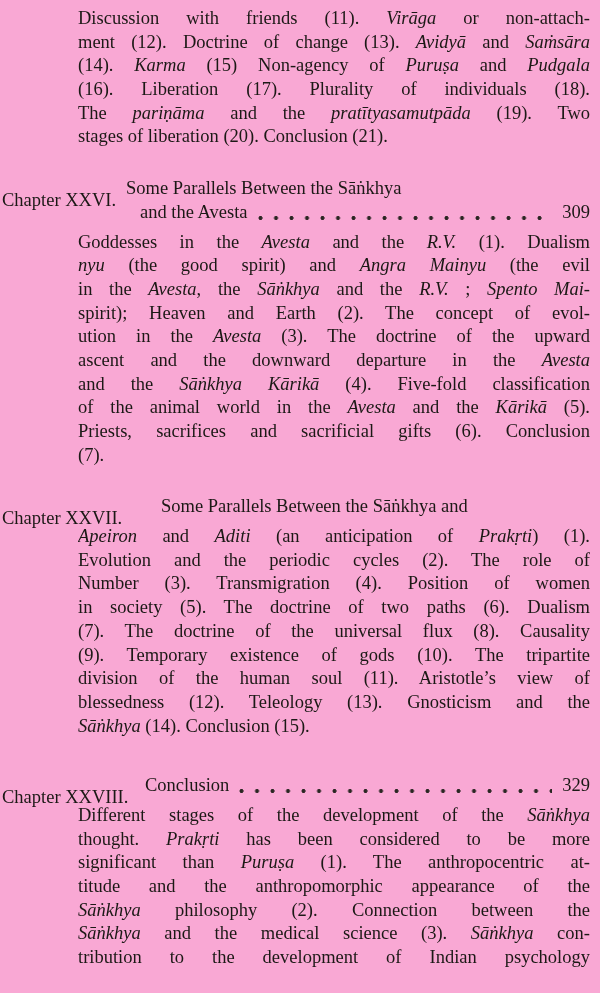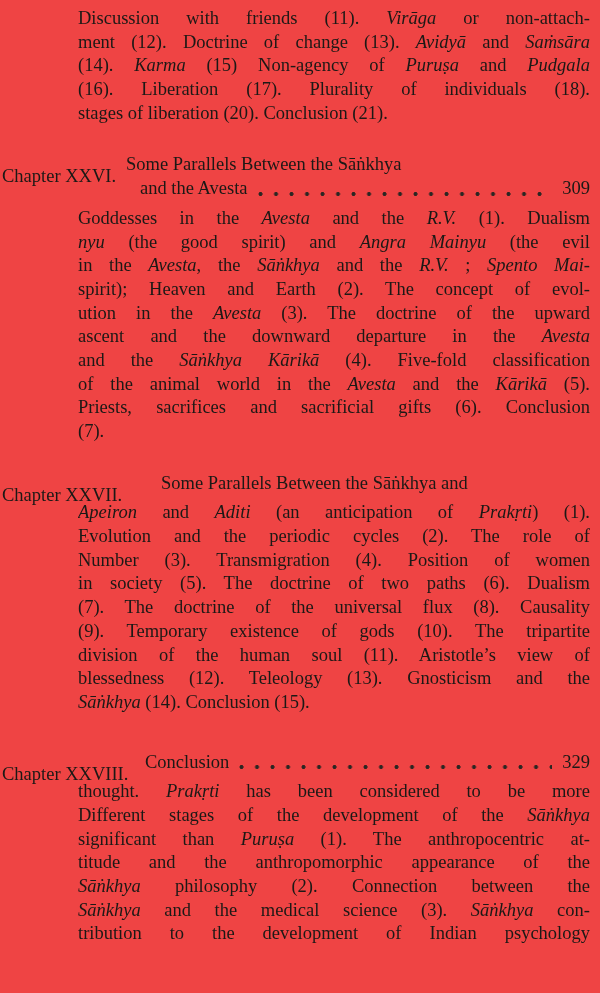--- a/index.html
+++ b/index.html
@@ -1,20 +1,20 @@
 <!DOCTYPE html>
 <html><head>
 <meta charset="utf-8">
 <style>
   html,body{margin:0;padding:0;}
   body{background:#e8e6e0;}
   .page{
     position:relative;
     width:600px;height:993px;
-    background:#ef4444;
+    background:#f9a8d4;
     overflow:hidden;
     box-sizing:border-box;
     padding-top:7px;
     font-family:"Liberation Serif","DejaVu Serif",serif;
     font-size:18.5px;
     line-height:23.7px;
     color:#1c1916;
   }
   
   .desc{margin-left:78px;width:512px;margin-top:6px;}
@@ -53,20 +53,21 @@
 </head>
 <body>
 
 <div class="page">
   <div id="toc-root">
       <div class="desc first-para">
         <div class="line">Discussion with friends (11). <i>Virāga</i> or non-attach-</div>
         <div class="line">ment (12). Doctrine of change (13). <i>Avidyā</i> and <i>Saṁsāra</i></div>
         <div class="line">(14). <i>Karma</i> (15) Non-agency of <i>Puruṣa</i> and <i>Pudgala</i></div>
         <div class="line">(16). Liberation (17). Plurality of individuals (18).</div>
+        <div class="line">The <i>pariṇāma</i> and the <i>pratītyasamutpāda</i> (19). Two</div>
         <div class="line last">stages of liberation (20). Conclusion (21).</div>
       </div>
       <div class="chapter-head head-e1">
         <span class="ch-label">Chapter XXVI.</span>
         <div class="tl t0"><span class="ttext">Some Parallels Between the Sāṅkhya</span></div>
         <div class="tl t1 leaderline">
           <span class="ttext">and the Avesta</span>
           <span class="leader"></span>
           <span class="pagenum">309</span>
         </div>
@@ -100,22 +101,22 @@
       </div>
       <div class="chapter-head head-e3">
         <span class="ch-label">Chapter XXVIII.</span>
         <div class="tl t0 leaderline">
           <span class="ttext">Conclusion</span>
           <span class="leader"></span>
           <span class="pagenum">329</span>
         </div>
       </div>
       <div class="desc">
+        <div class="line">Different stages of the development of the <i>Sāṅkhya</i></div>
         <div class="line">thought. <i>Prakṛti</i> has been considered to be more</div>
-        <div class="line">Different stages of the development of the <i>Sāṅkhya</i></div>
         <div class="line">significant than <i>Puruṣa</i> (1). The anthropocentric at-</div>
         <div class="line">titude and the anthropomorphic appearance of the</div>
         <div class="line"><i>Sāṅkhya</i> philosophy (2). Connection between the</div>
         <div class="line"><i>Sāṅkhya</i> and the medical science (3). <i>Sāṅkhya</i> con-</div>
         <div class="line">tribution to the development of Indian psychology</div>
       </div>
     </div>
 </div>
 
 </body></html>

